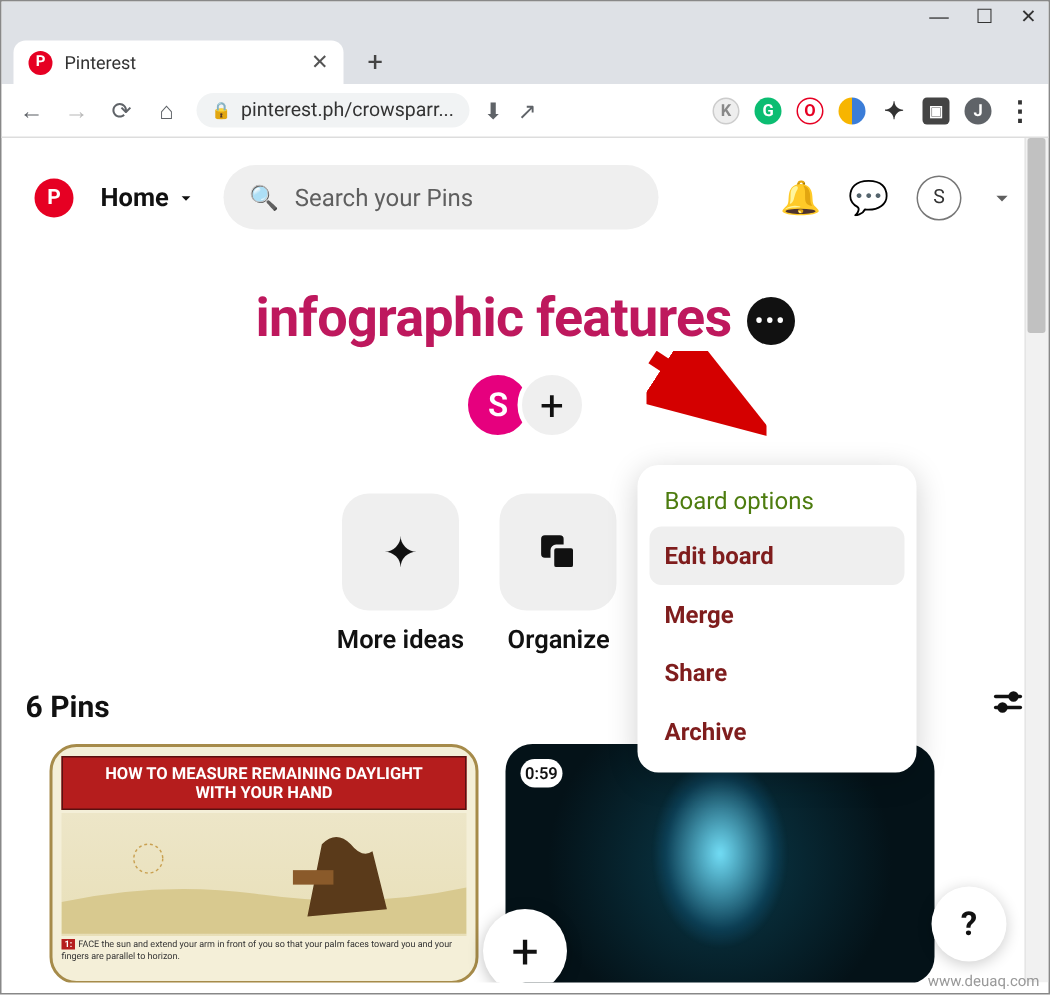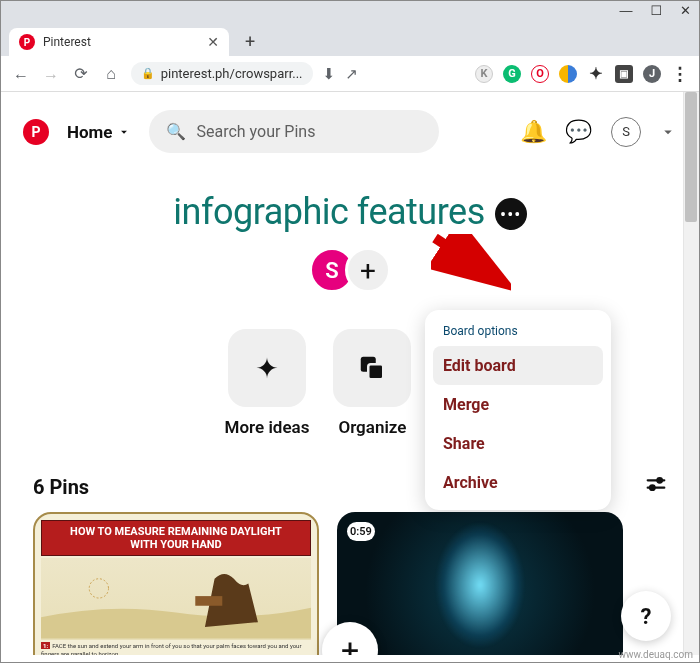--- a/index.html
+++ b/index.html
@@ -42,56 +42,56 @@
   .p-logo { width:26px; height:26px; border-radius:50%; background:#e60023; color:#fff; display:flex; align-items:center; justify-content:center; font-weight:bold; font-size:14px;}
   .home-btn { display:flex; align-items:center; gap:4px; font-weight:700; font-size:17px; color:#111;}
   .home-btn svg { width:14px; height:14px; }
   .search-bar { flex:0 0 290px; display:flex; align-items:center; gap:10px; background:#efefef; border-radius:24px; padding:12px 18px; color:#5f5f5f; font-size:16px;}
   .header-right { margin-left:auto; display:flex; align-items:center; gap:18px; }
   .hr-icon { color:#5f5f5f; font-size:22px; }
   .avatar-ring { width:30px; height:30px; border:1px solid #777; border-radius:50%; display:flex; align-items:center; justify-content:center; font-size:13px; color:#333;}
   .caret { color:#5f5f5f; }
   
   .board-title-row { display:flex; justify-content:center; align-items:center; gap:10px; margin-top:20px; position:relative;}
-  .board-title { font-size:36px; font-weight:400; color:#0f766e; letter-spacing:-0.5px;}
+  .board-title { font-size:36px; font-weight:700; color:#be185d; letter-spacing:-0.5px;}
   .more-dot { width:32px; height:32px; border-radius:50%; background:#111; color:#fff; display:flex; align-items:center; justify-content:center; font-size:18px; letter-spacing:1px; position:relative; top:2px;}
   
   
   .red-arrow { position:absolute; left:430px; top:142px; width:80px; height:60px; pointer-events:none; }
   
   .collab-row { display:flex; justify-content:center; gap:0; margin-top:14px; }
   .collab-avatar { width:46px; height:46px; border-radius:50%; background:#e6007e; color:#fff; display:flex; align-items:center; justify-content:center; font-size:22px; font-weight:600; border:3px solid #fff;}
   .collab-add { width:46px; height:46px; border-radius:50%; background:#efefef; color:#111; display:flex; align-items:center; justify-content:center; font-size:28px; font-weight:400; margin-left:-10px; border:3px solid #fff;}
   
   .tool-row { display:flex; justify-content:center; gap:24px; margin-top:36px; }
   .tool-item { display:flex; flex-direction:column; align-items:center; gap:10px;}
   .tool-box { width:78px; height:78px; border-radius:18px; background:#efefef; display:flex; align-items:center; justify-content:center; font-size:28px; color:#111;}
   .tool-label { font-size:17px; font-weight:600; color:#111;}
   
-  .pins-row { display:flex; align-items:center; justify-content:space-between; padding:0 32px; margin-top:36px;}
+  .pins-row { display:flex; align-items:center; justify-content:space-between; padding:0 16px; margin-top:20px;}
   .pins-count { font-size:20px; font-weight:700; color:#111;}
   .filter-icon { font-size:20px; color:#111; font-weight:bold;}
   
   .pins-grid { display:flex; gap:18px; padding:12px 32px 0 32px; position:relative;}
   .pin-card { border-radius:18px; overflow:hidden; position:relative; }
   .pin1 { width:286px; height:160px; background:#f4efd8; border:2px solid #a68b4a; padding:6px; }
   .pin1-title { background:#b51d1d; color:#fff; text-align:center; font-size:11px; font-weight:700; padding:4px 16px; line-height:1.2; border:1px solid #5a1010;}
   .pin1-illust { height:82px; background:linear-gradient(#ede6c8,#e8dfb8); position:relative; margin-top:2px;}
   .pin1-foot { font-size:6px; color:#333; margin-top:2px; line-height:1.2;}
   .pin1-foot .num { background:#b51d1d; color:#fff; padding:0 2px; font-weight:bold; margin-right:2px;}
   .pin2 { width:286px; height:160px; background:radial-gradient(circle at 50% 50%, #0a3a4a 0%, #041218 70%); }
   .pin2 .duration { position:absolute; top:10px; left:10px; background:#fff; border-radius:12px; padding:3px 3px; font-size:11px; font-weight:600; color:#111;}
   .glow { position:absolute; left:50%; top:50%; transform:translate(-50%,-55%); width:120px; height:140px; background:radial-gradient(ellipse 50% 60% at 50% 50%, rgba(120,230,255,0.95), rgba(30,140,200,0.2) 60%, transparent 75%); filter:blur(1px);}
   
   .fab-plus { position:absolute; left:50%; transform:translateX(-50%); bottom:-6px; width:56px; height:56px; border-radius:50%; background:#fff; box-shadow:0 2px 10px rgba(0,0,0,0.25); display:flex; align-items:center; justify-content:center; font-size:32px; color:#111; z-index:5;}
   .help-fab { position:absolute; right:28px; bottom:14px; width:50px; height:50px; border-radius:50%; background:#fff; box-shadow:0 2px 10px rgba(0,0,0,0.2); display:flex; align-items:center; justify-content:center; font-size:22px; font-weight:700; color:#111;}
   
   
   .popover { position:absolute; left:424px; top:218px; width:186px; background:#fff; border-radius:14px; box-shadow:0 4px 20px rgba(0,0,0,0.18); padding:10px 8px 8px 8px; z-index:10;}
-  .popover-title { font-size:12px; color:#0c4a6e; padding:4px 10px 8px 10px;}
+  .popover-title { font-size:16px; color:#4d7c0f; padding:4px 10px 8px 10px;}
   .popover-item { font-size:16px; font-weight:700; color:#7f1d1d; padding:10px 10px; border-radius:8px;}
   .popover-item.active { background:#efefef;}
   
   .watermark { position:absolute; right:6px; bottom:2px; font-size:10px; color:#999;}
 </style>
 </head>
 <body>
 
 <div class="browser-chrome">
   <div class="window-controls">

